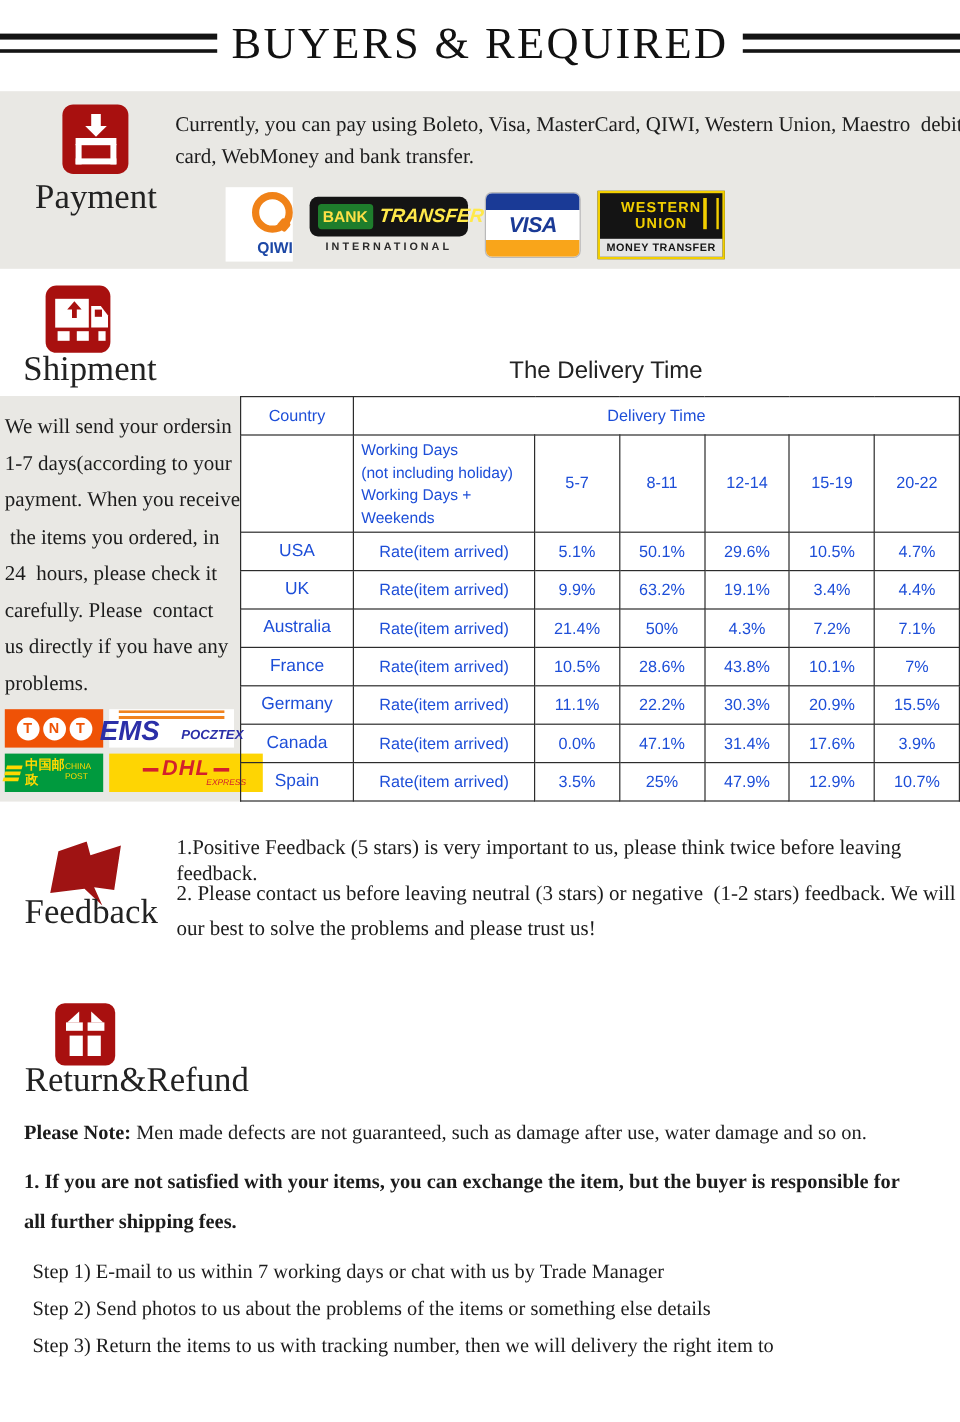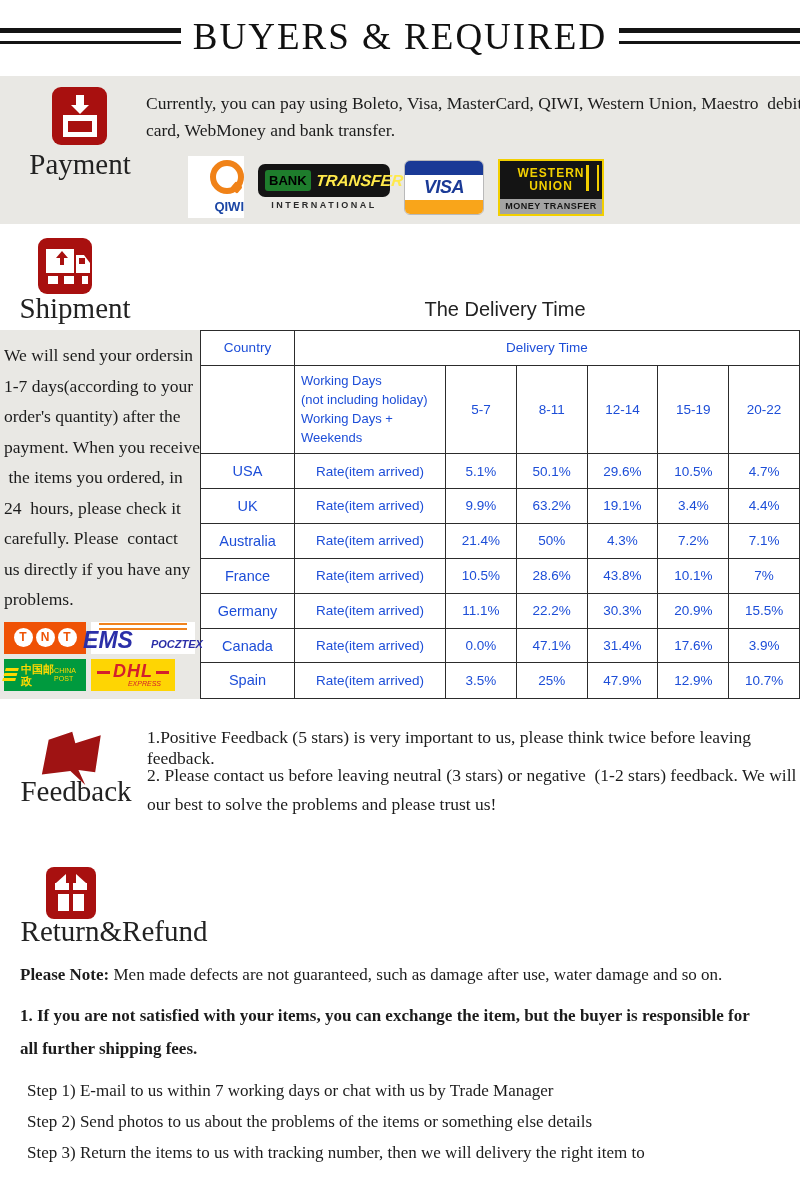--- a/index.html
+++ b/index.html
@@ -34,21 +34,21 @@
         align-items:flex-end;justify-content:center;}
   .qiwi-q{width:22px;height:22px;border:6px solid #f08218;border-radius:50%;position:relative;}
   .qiwi-q::after{content:"";position:absolute;right:-3px;bottom:-4px;width:9px;height:9px;
         background:#f08218;border-radius:2px;transform:rotate(40deg);}
   .qiwi-t{color:#1c47a5;font:bold 13px "Liberation Sans",sans-serif;margin-top:5px;}
 
   
   .bank{width:132px;display:flex;flex-direction:column;align-items:center;}
   .bank-rect{background:#141414;border-radius:7px;height:33px;display:flex;align-items:center;
         padding:0 7px;gap:5px;width:118px;}
-  .bank-bank{background:#1e7d2c;color:#000000;font:bold 13px "Liberation Sans",sans-serif;
+  .bank-bank{background:#1e7d2c;color:#fde047;font:bold 13px "Liberation Sans",sans-serif;
         padding:3px 4px;border-radius:3px;}
   .bank-transfer{color:#ffe94a;font-family:"Liberation Sans",sans-serif;font-weight:bold;
         font-style:italic;font-size:16px;transform:skewX(-6deg);}
   .bank-intl{font:bold 9px "Liberation Sans",sans-serif;letter-spacing:2.5px;color:#2b2b2b;margin-top:3px;}
 
   
   .visa{width:78px;height:53px;background:#fff;border:1px solid #b9b9b9;border-radius:6px;
         display:flex;flex-direction:column;overflow:hidden;}
   .visa-top{height:14px;background:#1a3a96;}
   .visa-mid{flex:1;display:flex;align-items:center;justify-content:center;}
@@ -57,21 +57,21 @@
   .visa-bot{height:14px;background:#f9a51a;}
 
   
   .wu{width:106px;height:57px;border:2px solid #f2cf00;background:#141414;
       display:flex;flex-direction:column;box-sizing:border-box;}
   .wu-top{flex:1;position:relative;display:flex;flex-direction:column;align-items:center;
       justify-content:center;}
   .wu-top div{color:#f2cf00;font:bold 12px/13px "Liberation Sans",sans-serif;letter-spacing:1px;}
   .wu-bars{position:absolute;right:3px;top:4px;width:8px;height:26px;
       border-left:3px solid #f2cf00;border-right:2px solid #f2cf00;}
-  .wu-bot{height:15px;background:#a3a3a3;color:#141414;text-align:center;
+  .wu-bot{height:15px;background:#e5e5e5;color:#141414;text-align:center;
       font:bold 9px/15px "Liberation Sans",sans-serif;letter-spacing:0.5px;}
 
   
   .ship-head{position:relative;height:94px;margin-top:12px;}
   .ship-icon{position:absolute;left:38px;top:2px;width:54px;height:56px;border-radius:9px;}
   .ship-label{position:absolute;left:0;top:56px;width:150px;text-align:center;}
   .dt-title{position:absolute;left:213px;top:62px;width:584px;text-align:center;
       font-family:"Liberation Sans",sans-serif;font-size:20px;color:#222;}
 
   .ship-row{display:flex;}
@@ -91,21 +91,21 @@
        font-style:italic;font-size:23px;line-height:27px;position:relative;}
   .ems-sub{color:#2b2fa8;font-family:"Liberation Sans",sans-serif;font-weight:bold;
        font-style:italic;font-size:11px;margin-bottom:4px;position:relative;}
   .cpost{width:82px;height:32px;background:#009a3e;display:flex;align-items:center;
        justify-content:center;gap:4px;}
   .cp-emblem{display:flex;flex-direction:column;gap:2px;transform:skewX(-16deg);}
   .cp-emblem span{display:block;width:13px;height:3px;background:#ffd800;}
   .cp-txt{display:flex;flex-direction:row;align-items:center;}
   .cp-cn{color:#ffd800;font:bold 11px/12px "Liberation Sans",sans-serif;}
   .cp-en{color:#ffd800;font:7px/8px "Liberation Sans",sans-serif;}
-  .dhl{width:84px;height:32px;background:#fed503;display:flex;flex-direction:column;
+  .dhl{width:128px;height:32px;background:#fed503;display:flex;flex-direction:column;
        align-items:center;justify-content:center;}
   .dhl-name{color:#d3202c;font-family:"Liberation Sans",sans-serif;font-weight:bold;
        font-style:italic;font-size:18px;line-height:17px;position:relative;letter-spacing:1px;}
   .dhl-name::before{content:"";position:absolute;left:-16px;top:8px;width:13px;height:3px;background:#d3202c;}
   .dhl-name::after{content:"";position:absolute;right:-16px;top:8px;width:13px;height:3px;background:#d3202c;}
   .dhl-sub{color:#d3202c;font-family:"Liberation Sans",sans-serif;font-style:italic;
        font-size:7px;align-self:flex-end;margin-right:14px;}
 
   
   .dtable{width:694px;border-collapse:collapse;font-family:"Liberation Sans",sans-serif;
@@ -221,21 +221,20 @@
       </svg>
     </div>
     <div class="ship-label sec-label">Shipment</div>
     <div class="dt-title">The Delivery Time</div>
   </div>
 
   <div class="ship-row">
     <div class="ship-note">
       <div class="note-line">We will send your ordersin</div>
       <div class="note-line">1-7 days(according to your</div>
-      <div class="note-line">order's quantity) after the</div>
       <div class="note-line">payment. When you receive</div>
       <div class="note-line"> the items you ordered, in</div>
       <div class="note-line">24  hours, please check it</div>
       <div class="note-line">carefully. Please  contact</div>
       <div class="note-line">us directly if you have any</div>
       <div class="note-line">problems.</div>
       <div class="ship-logos">
         <div class="tnt">
           <div class="tnt-c">T</div>
           <div class="tnt-c">N</div>

